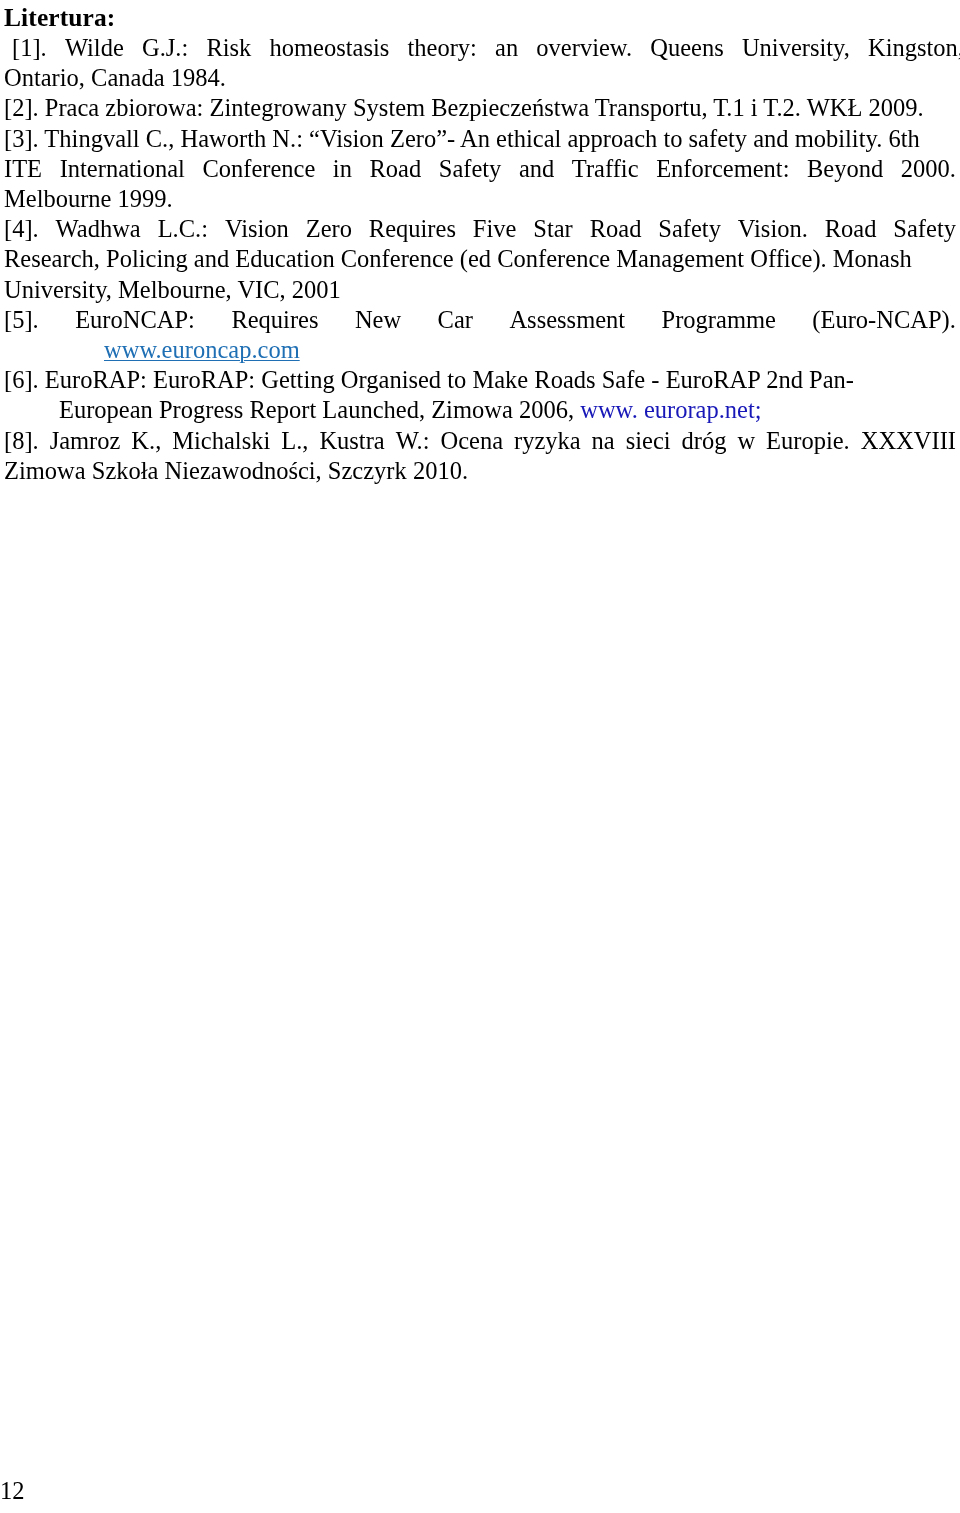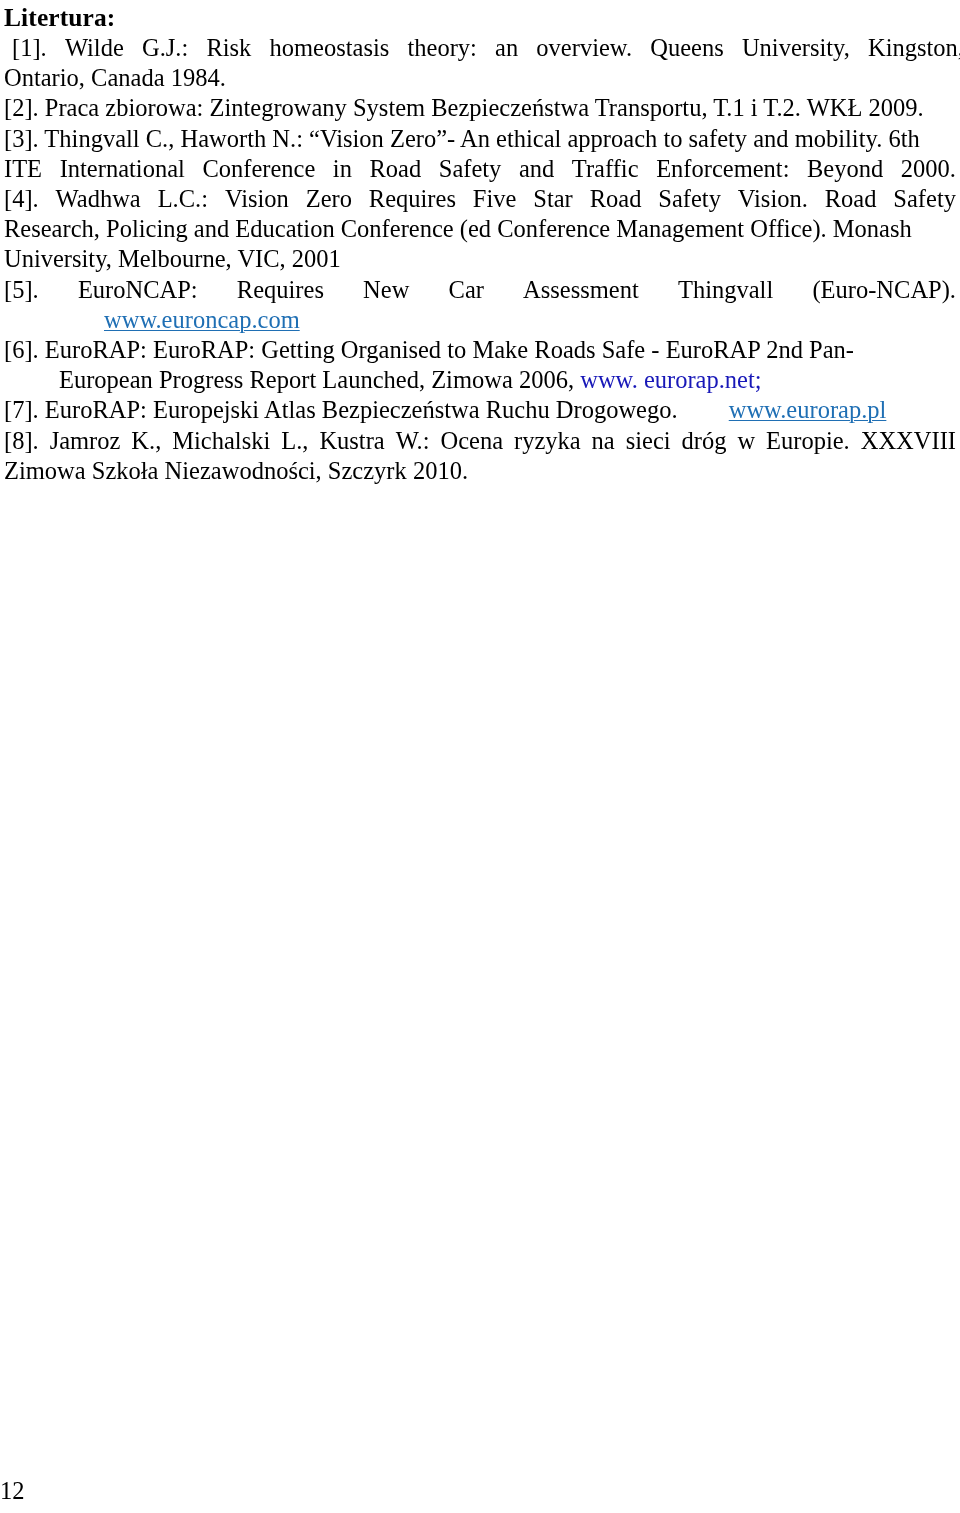--- a/index.html
+++ b/index.html
@@ -131,20 +131,21 @@
           <span>Conference</span>
           <span>in</span>
           <span>Road</span>
           <span>Safety</span>
           <span>and</span>
           <span>Traffic</span>
           <span>Enforcement:</span>
           <span>Beyond</span>
           <span>2000.</span>
         </div>
+        <div class="line"><span>Melbourne 1999.</span></div>
       </div>
       <div class="ref">
         <div class="line justify">
           <span>[4].</span>
           <span>Wadhwa</span>
           <span>L.C.:</span>
           <span>Vision</span>
           <span>Zero</span>
           <span>Requires</span>
           <span>Five</span>
@@ -159,31 +160,28 @@
         <div class="line"><span>University, Melbourne, VIC, 2001</span></div>
       </div>
       <div class="ref">
         <div class="line justify">
           <span>[5].</span>
           <span>EuroNCAP:</span>
           <span>Requires</span>
           <span>New</span>
           <span>Car</span>
           <span>Assessment</span>
-          <span>Thingvall</span>
+          <span>Programme</span>
           <span>(Euro-NCAP).</span>
         </div>
         <div class="line indent-hang"><span class="link">www.euroncap.com</span></div>
       </div>
       <div class="ref">
         <div class="line"><span>[6]. EuroRAP:  EuroRAP: Getting Organised to Make Roads Safe - EuroRAP 2nd Pan-</span></div>
         <div class="line indent-hang"><span>European Progress Report Launched, Zimowa 2006, </span><span class="link-navy"> www. eurorap.net;</span></div>
-      </div>
-      <div class="ref">
-        <div class="line"><span>[7]. EuroRAP: Europejski Atlas Bezpieczeństwa Ruchu Drogowego. </span><span class="link">www.eurorap.pl</span></div>
       </div>
       <div class="ref">
         <div class="line justify">
           <span>[8].</span>
           <span>Jamroz</span>
           <span>K.,</span>
           <span>Michalski</span>
           <span>L.,</span>
           <span>Kustra</span>
           <span>W.:</span>

